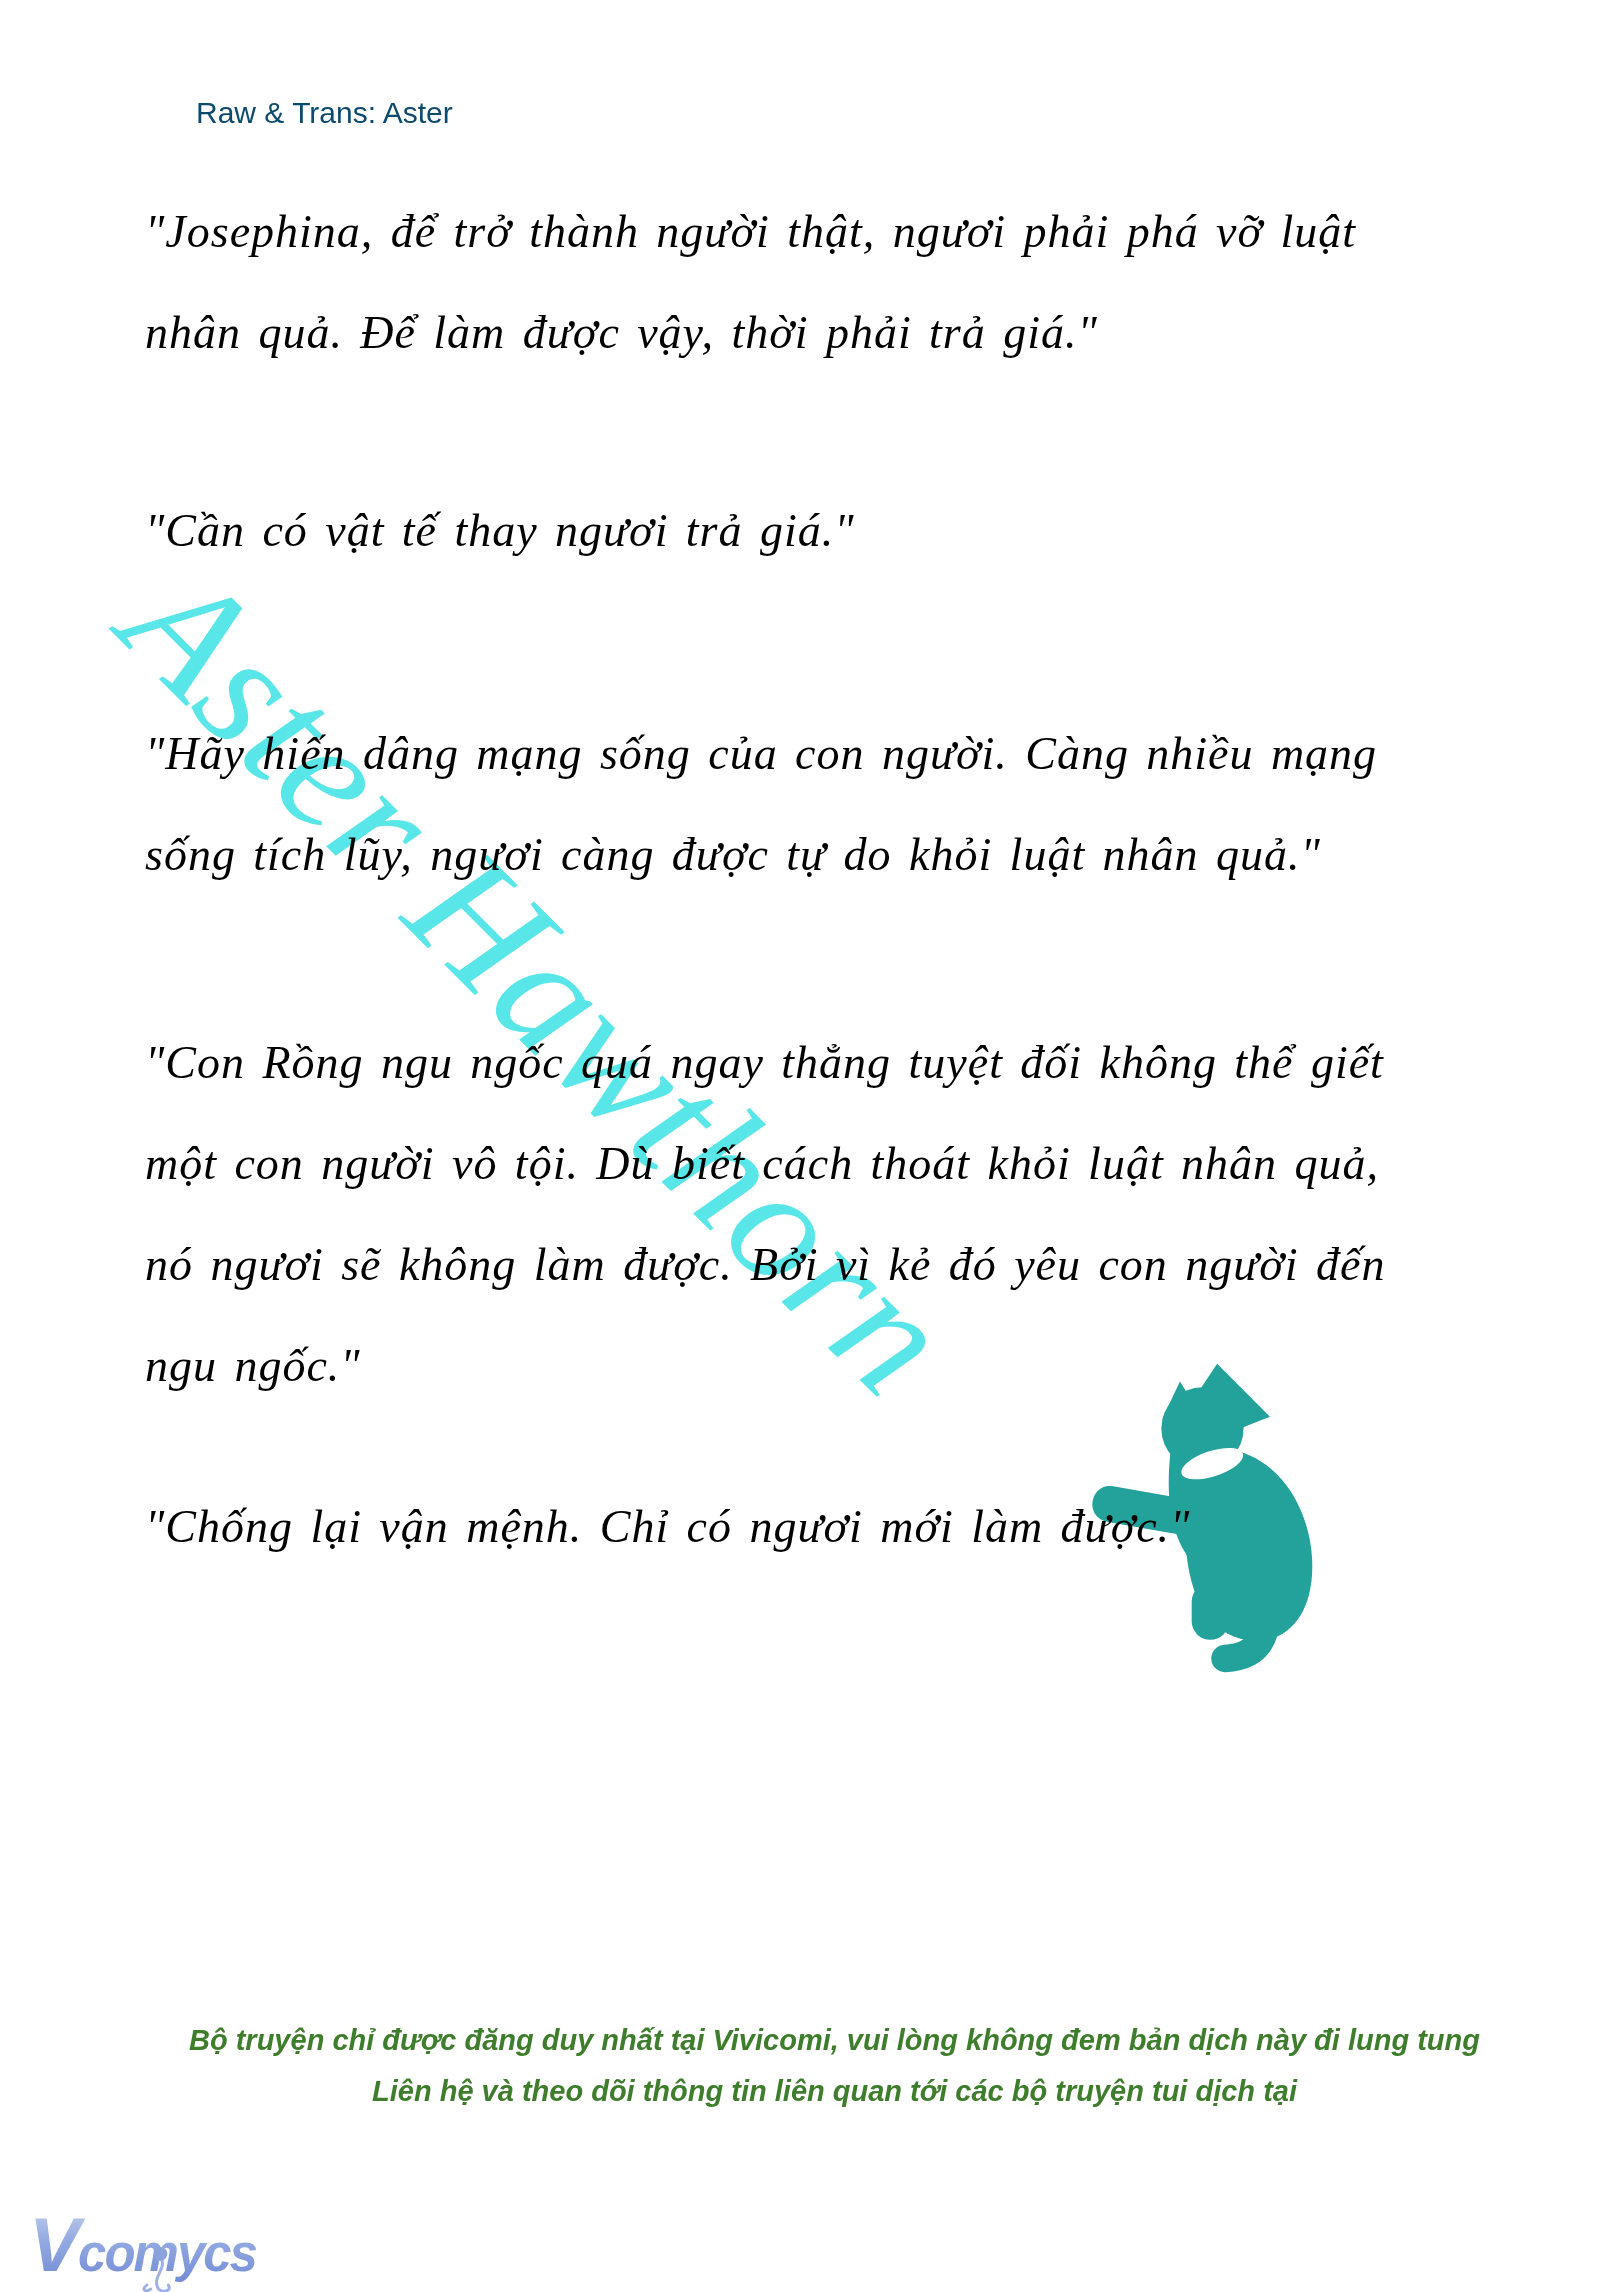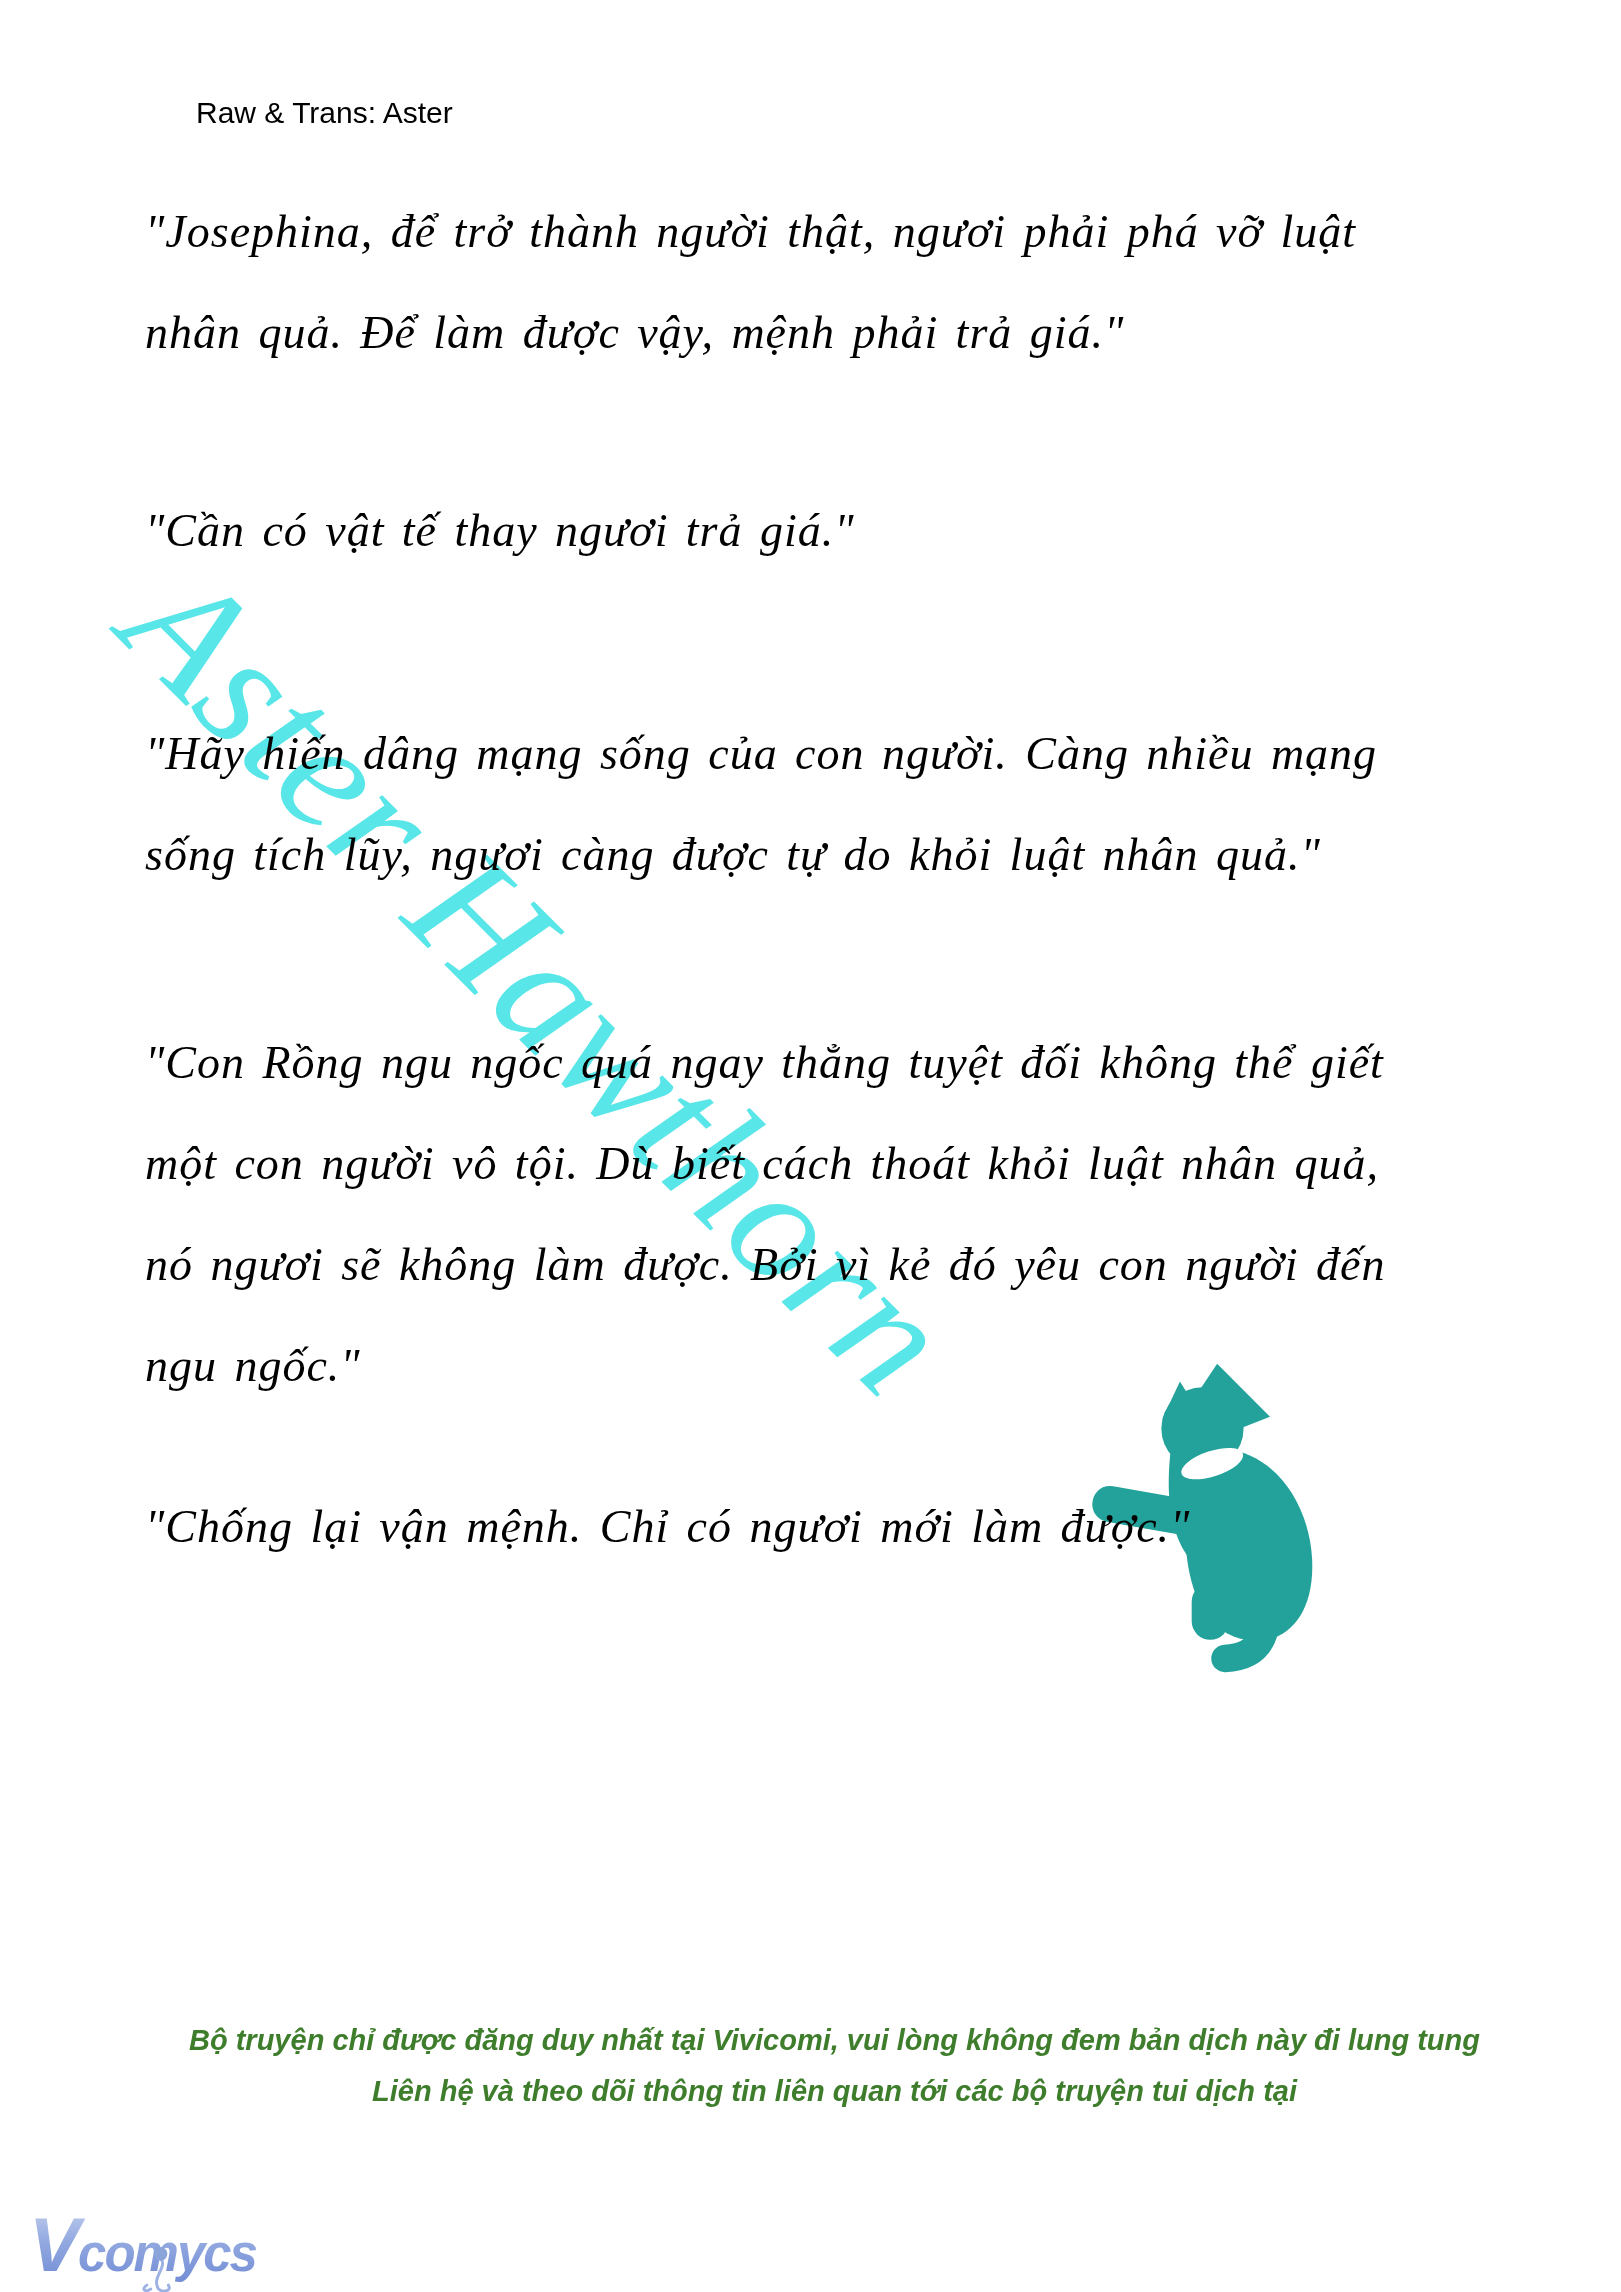--- a/index.html
+++ b/index.html
@@ -8,21 +8,21 @@
     width:1621px;height:2293px;
     background:#ffffff;
     overflow:hidden;
     font-family:"Liberation Serif","DejaVu Serif",serif;
     color:#000;
   }
   
   .credit{
     position:absolute;left:196px;top:96px;
     font-family:"Liberation Sans","DejaVu Sans",sans-serif;
-    font-size:30px;color:#000000;
+    font-size:30px;color:#0c4a6e;
   }
   
   .watermark{
     position:absolute;left:221px;top:529px;
     font-size:165px;font-style:italic;
     font-family:"Liberation Serif","DejaVu Serif",serif;
     color:var(--wm,#59e6e8);
     white-space:nowrap;
     transform:rotate(45deg);
     transform-origin:0 0;
@@ -99,21 +99,21 @@
       <rect x="116" y="232" width="38" height="58" rx="19"></rect>
     </g>
 
     <path class="cat-stroke" d="M 186,232 C 200,280 189,307 150,309" fill="none" stroke="#22a29a" stroke-width="28" stroke-linecap="round"></path>
 
     <ellipse cx="137" cy="110" rx="33" ry="13" fill="#ffffff" transform="rotate(-18 137 110)"></ellipse>
   </svg>
 
   <div class="para quote" style="top:181px">
     <div class="line">"Josephina, để trở thành người thật, ngươi phải phá vỡ luật</div>
-    <div class="line">nhân quả. Để làm được vậy, mệnh phải trả giá."</div>
+    <div class="line">nhân quả. Để làm được vậy, thời phải trả giá."</div>
   </div>
 
   <div class="para quote" style="top:480px">
     <div class="line">"Cần có vật tế thay ngươi trả giá."</div>
   </div>
 
   <div class="para quote" style="top:703px">
     <div class="line">"Hãy hiến dâng mạng sống của con người. Càng nhiều mạng</div>
     <div class="line">sống tích lũy, ngươi càng được tự do khỏi luật nhân quả."</div>
   </div>

